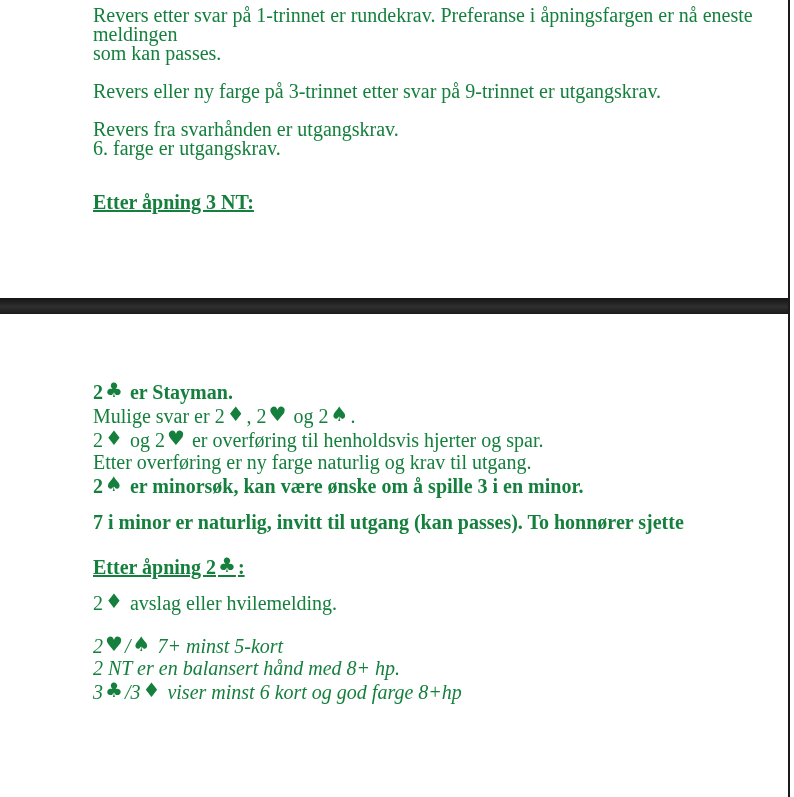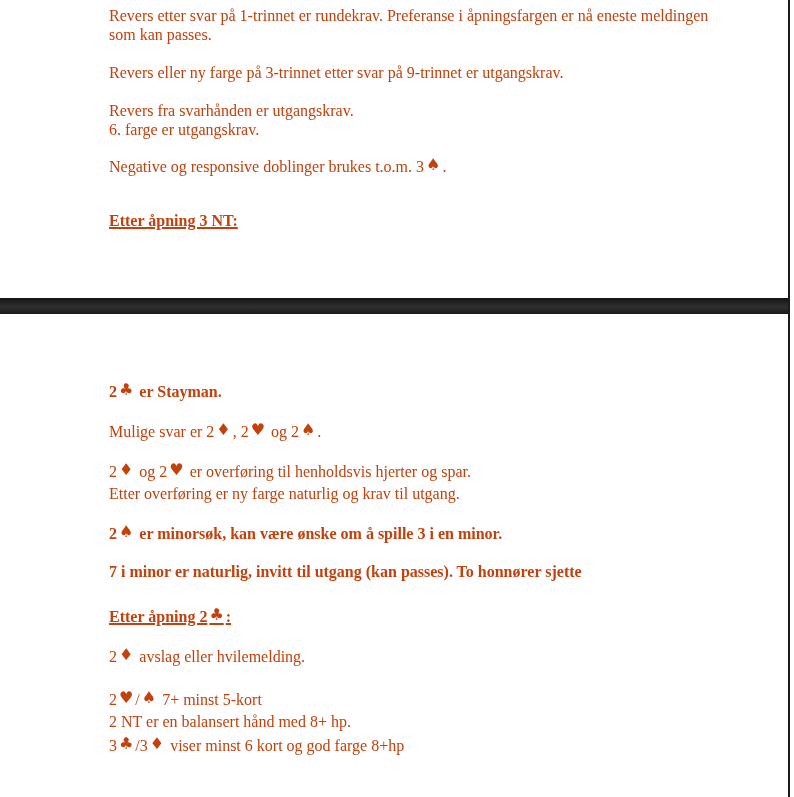--- a/index.html
+++ b/index.html
@@ -41,25 +41,25 @@
     left: 0;
     width: 788px;
     padding-left: 93px;
     padding-right: 8px;
     box-sizing: border-box;
     display: flow-root;
   }
   .page-1 { top: 0; height: 298px; }
   .page-2 { top: 312px; height: 483px; }
   .para {
-    margin: 16px;
-    font-size: 16px;
+    margin: 0;
+    font-size: 20px;
     line-height: 19px;
     white-space: pre-wrap;
-    color: #c2410c;
+    color: #15803d;
   }
   .page-2 .para { line-height: 22px; }
   .bold { font-weight: bold; }
   .heading {
     font-weight: bold;
     text-decoration: underline;
     text-decoration-thickness: 2px;
   }
   
   .suit {
@@ -72,35 +72,34 @@
 <body>
 
 <div class="viewport">
 
   <div class="page page-1">
     <p class="para" style="margin-top:6px;">Revers etter svar på 1-trinnet er rundekrav. Preferanse i åpningsfargen er nå eneste meldingen
 som kan passes.</p>
     <p class="para" style="margin-top:19px;">Revers eller ny farge på 3-trinnet etter svar på 9-trinnet er utgangskrav.</p>
     <p class="para" style="margin-top:19px;">Revers fra svarhånden er utgangskrav.
 6. farge er utgangskrav.</p>
-    <p class="para" style="margin-top:15px;">Negative og responsive doblinger brukes t.o.m. 3<span class="suit">♠</span>.</p>
     <p class="para heading" style="margin-top:35px;">Etter åpning 3 NT:</p>
   </div>
 
   <div class="page-separator"></div>
 
   <div class="page page-2">
     <p class="para bold" style="margin-top:67px;">2<span class="suit">♣</span> er Stayman.</p>
     <p class="para">Mulige svar er 2<span class="suit">♦</span>, 2<span class="suit">♥</span> og 2<span class="suit">♠</span>.</p>
     <p class="para">2<span class="suit">♦</span> og 2<span class="suit">♥</span> er overføring til henholdsvis hjerter og spar.
 Etter overføring er ny farge naturlig og krav til utgang.</p>
     <p class="para bold">2<span class="suit">♠</span> er minorsøk, kan være ønske om å spille 3 i en minor.</p>
     <p class="para bold" style="margin-top:14px;">7 i minor er naturlig, invitt til utgang (kan passes). To honnører sjette</p>
     <p class="para heading" style="margin-top:21px;">Etter åpning 2<span class="suit">♣</span>:</p>
     <p class="para" style="margin-top:12px;">2<span class="suit">♦</span> avslag eller hvilemelding.</p>
-    <p class="para" style="margin-top:19px;">2<span class="suit">♥</span>/<span class="suit">♠</span> 7+ minst 5-kort
+    <p class="para" style="margin-top:19px;font-style:italic;">2<span class="suit">♥</span>/<span class="suit">♠</span> 7+ minst 5-kort
 2 NT er en balansert hånd med 8+ hp.
 3<span class="suit">♣</span>/3<span class="suit">♦</span> viser minst 6 kort og god farge 8+hp</p>
   </div>
 
   <div class="edge-line"></div>
 
 </div>
 
 </body></html>

